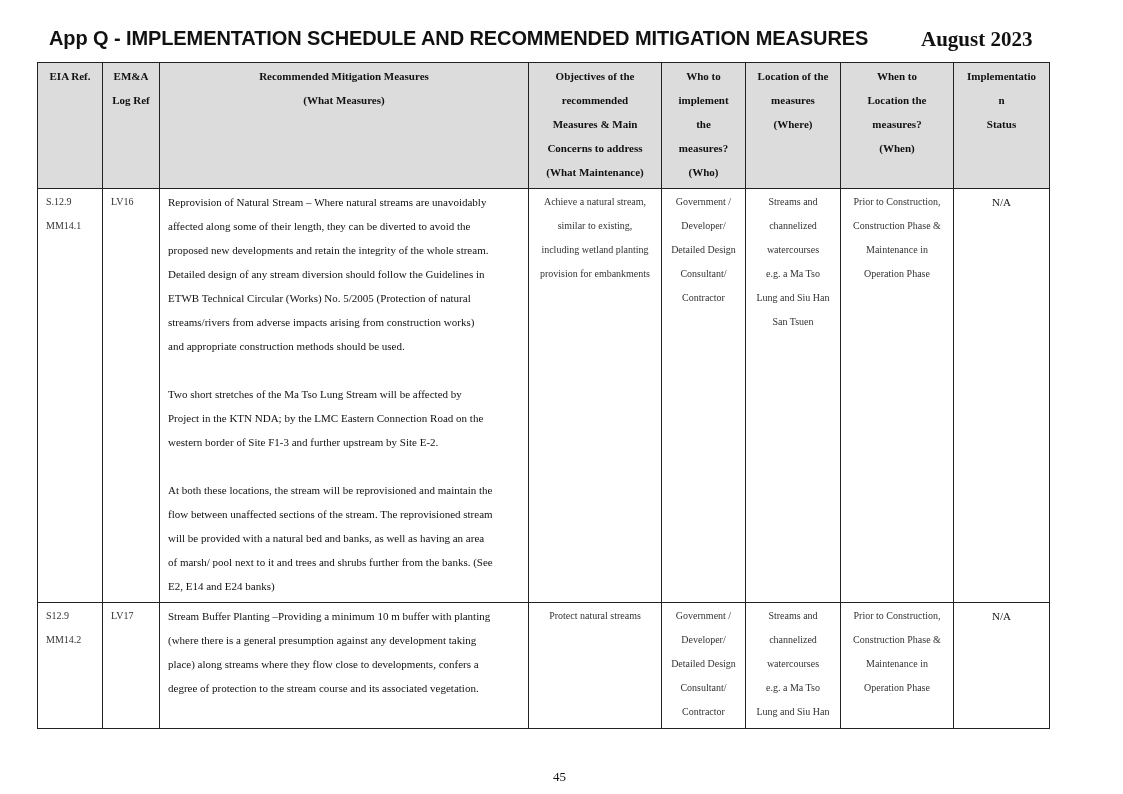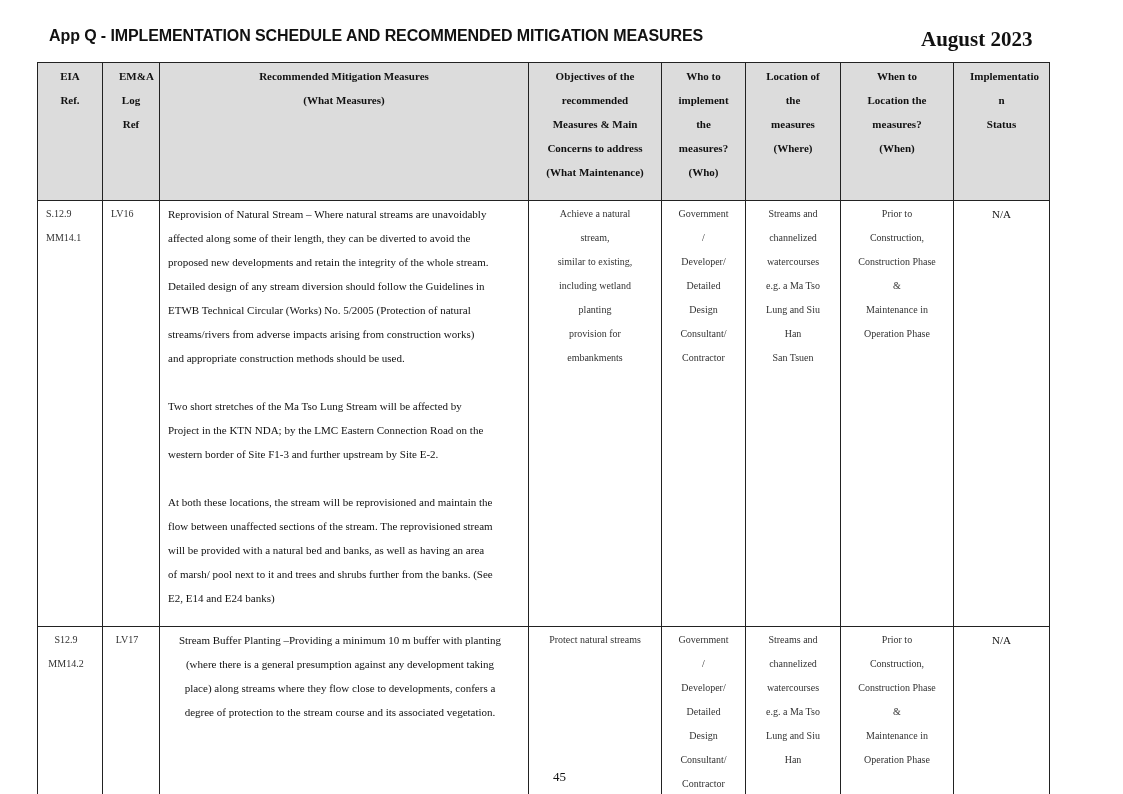--- a/index.html
+++ b/index.html
@@ -1,31 +1,31 @@
 <!DOCTYPE html>
 <html><head>
 <meta charset="utf-8">
 <style>
   html, body { margin:0; padding:0; background:#ffffff; }
   body { width:1123px; height:794px; position:relative; overflow:hidden; font-family:"Liberation Serif", serif; color:#111; }
-  .doc-title { position:absolute; left:49px; top:27px; font-family:"Liberation Sans", sans-serif; font-weight:bold; font-size:16px; letter-spacing:-0.1px; }
+  .doc-title { position:absolute; left:49px; top:27px; font-family:"Liberation Sans", sans-serif; font-weight:bold; font-size:20px; letter-spacing:-0.1px; }
   .doc-date { position:absolute; left:921px; top:27px; font-family:Liberation Serif, serif; font-weight:bold; font-size:21px; }
   table.sched { position:absolute; left:37px; top:62px; width:1012px; border-collapse:collapse; table-layout:fixed; }
-  table.sched th, table.sched td { border:1.5px solid #222; vertical-align:top; padding:16px; font-size:11px; line-height:24px; }
+  table.sched th, table.sched td { border:1.5px solid #222; vertical-align:top; padding:4px; font-size:11px; line-height:24px; }
   table.sched th { background:#dcdcdc; font-weight:bold; text-align:center; height:119px; padding-top:1px; font-size:11px; }
   table.sched td { height:auto; padding-top:1px; }
   .c { text-align:center; }
   .l { text-align:left; padding-left:8px !important; }
   .sm { font-size:10px !important; color:#333; }
   .gap { display:block; height:24px; }
   .hline { display:block; }
   .na { font-weight:normal; font-size:11px; }
   .page-num { position:absolute; left:553px; top:722px; font-size:13px;margin-top:47px; }
   .row1 td { height:406px; }
-  .row2 td { height:117px;text-align:center; }
+  .row2 td { height:117px; }
 </style>
 </head>
 <body>
 
 <div class="doc-title">App Q - IMPLEMENTATION SCHEDULE AND RECOMMENDED MITIGATION MEASURES</div>
 <div class="doc-date">August 2023</div>
 
 <table class="sched">
   <colgroup>
     <col style="width:65px">

